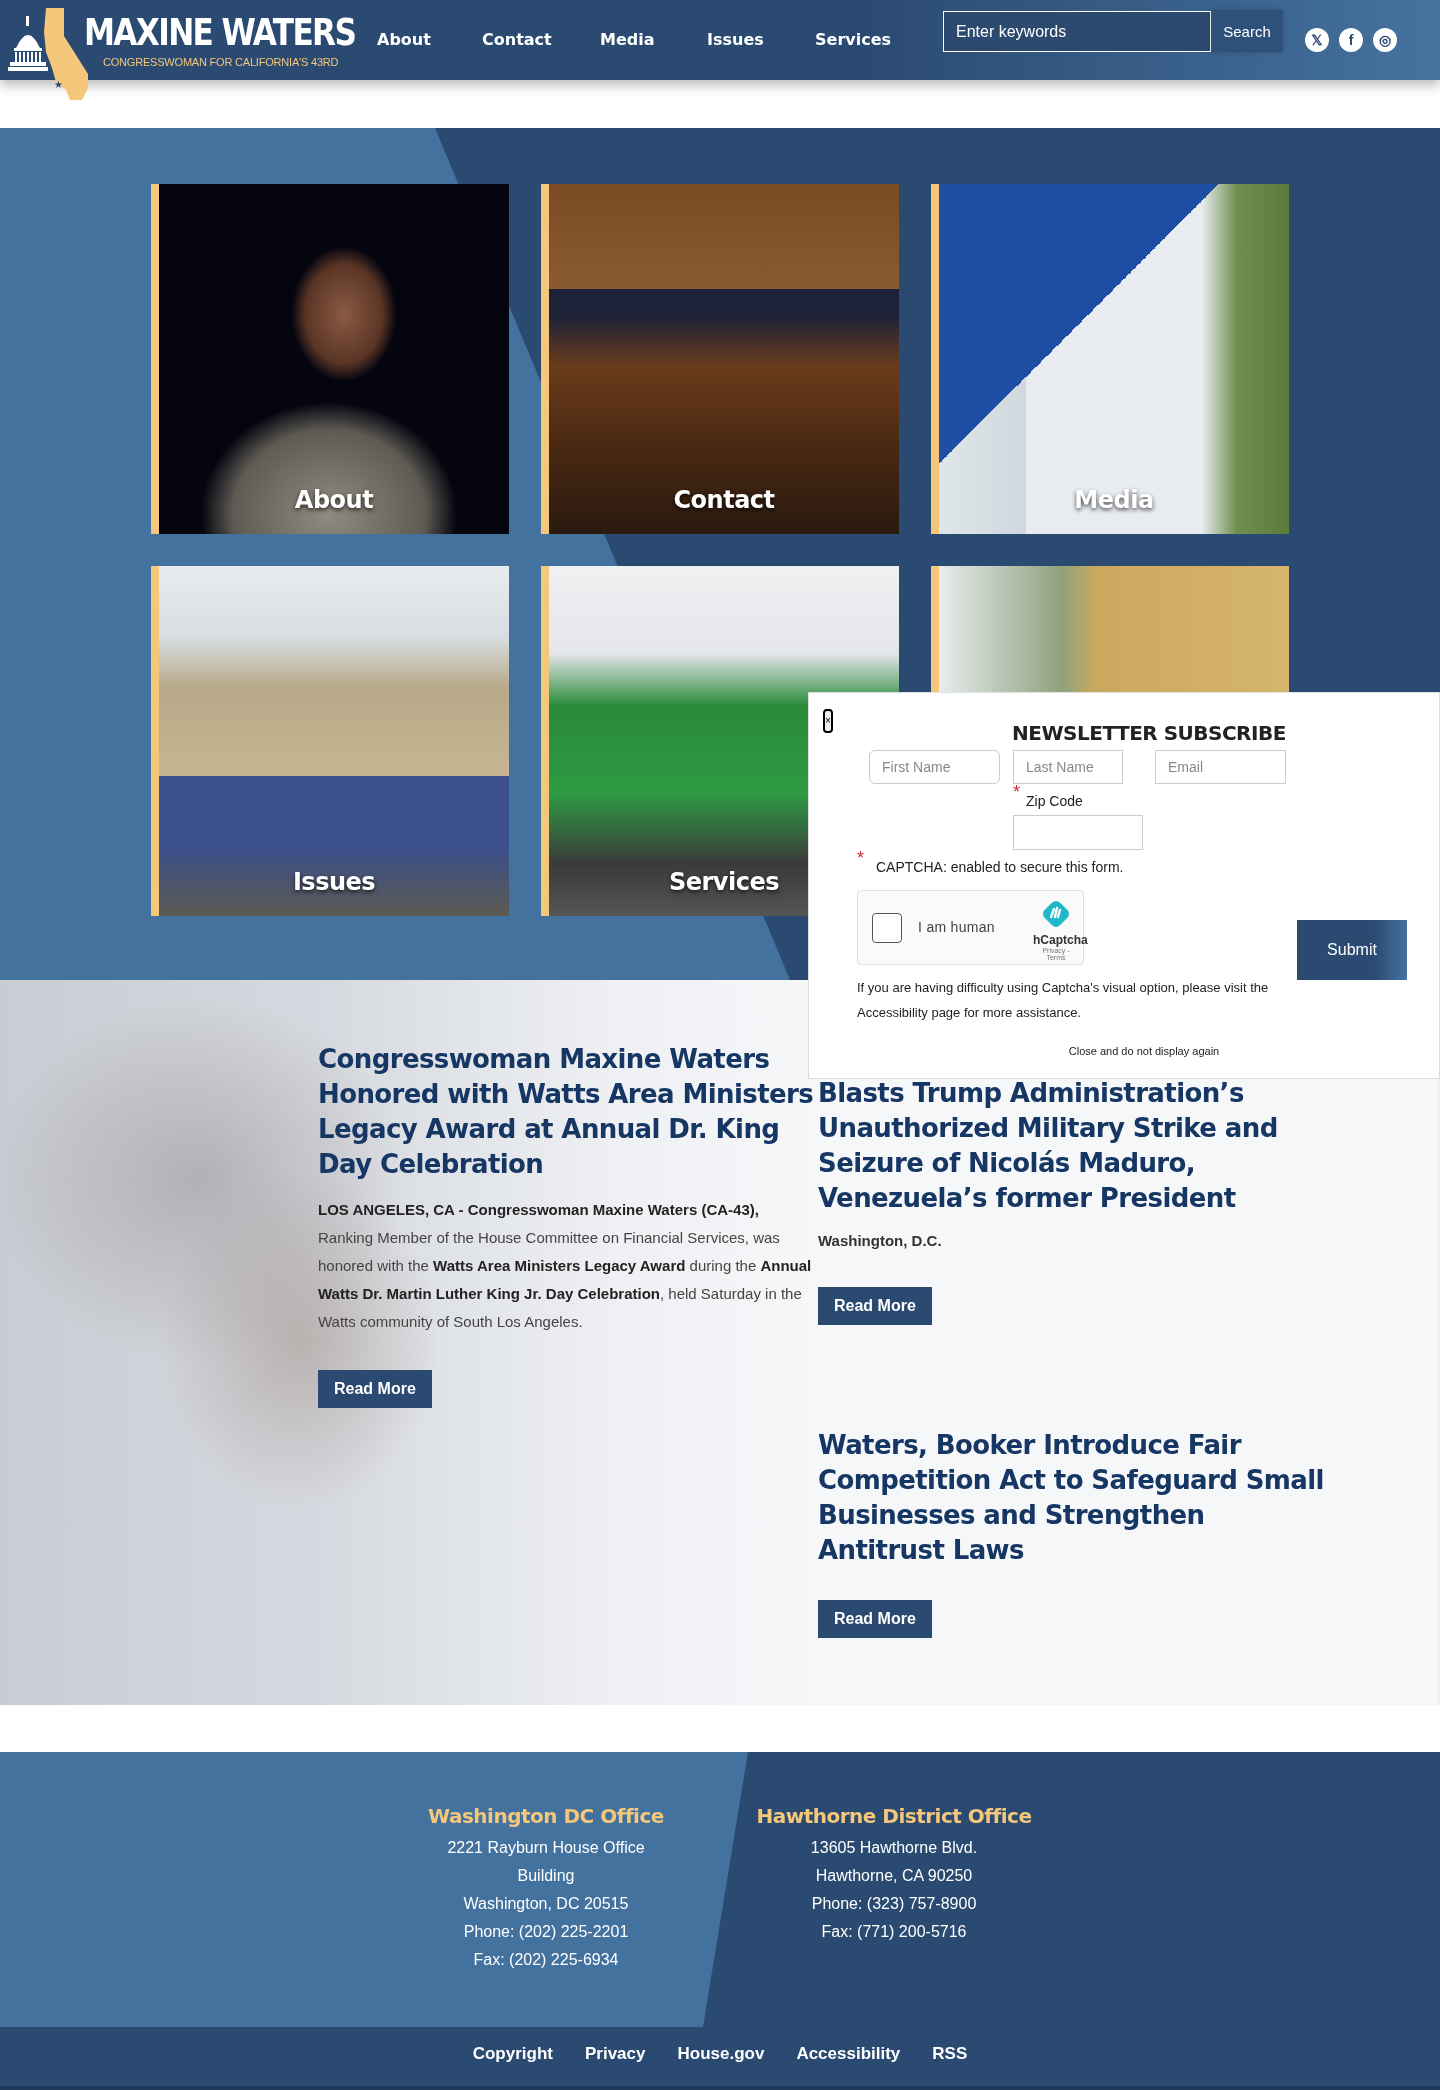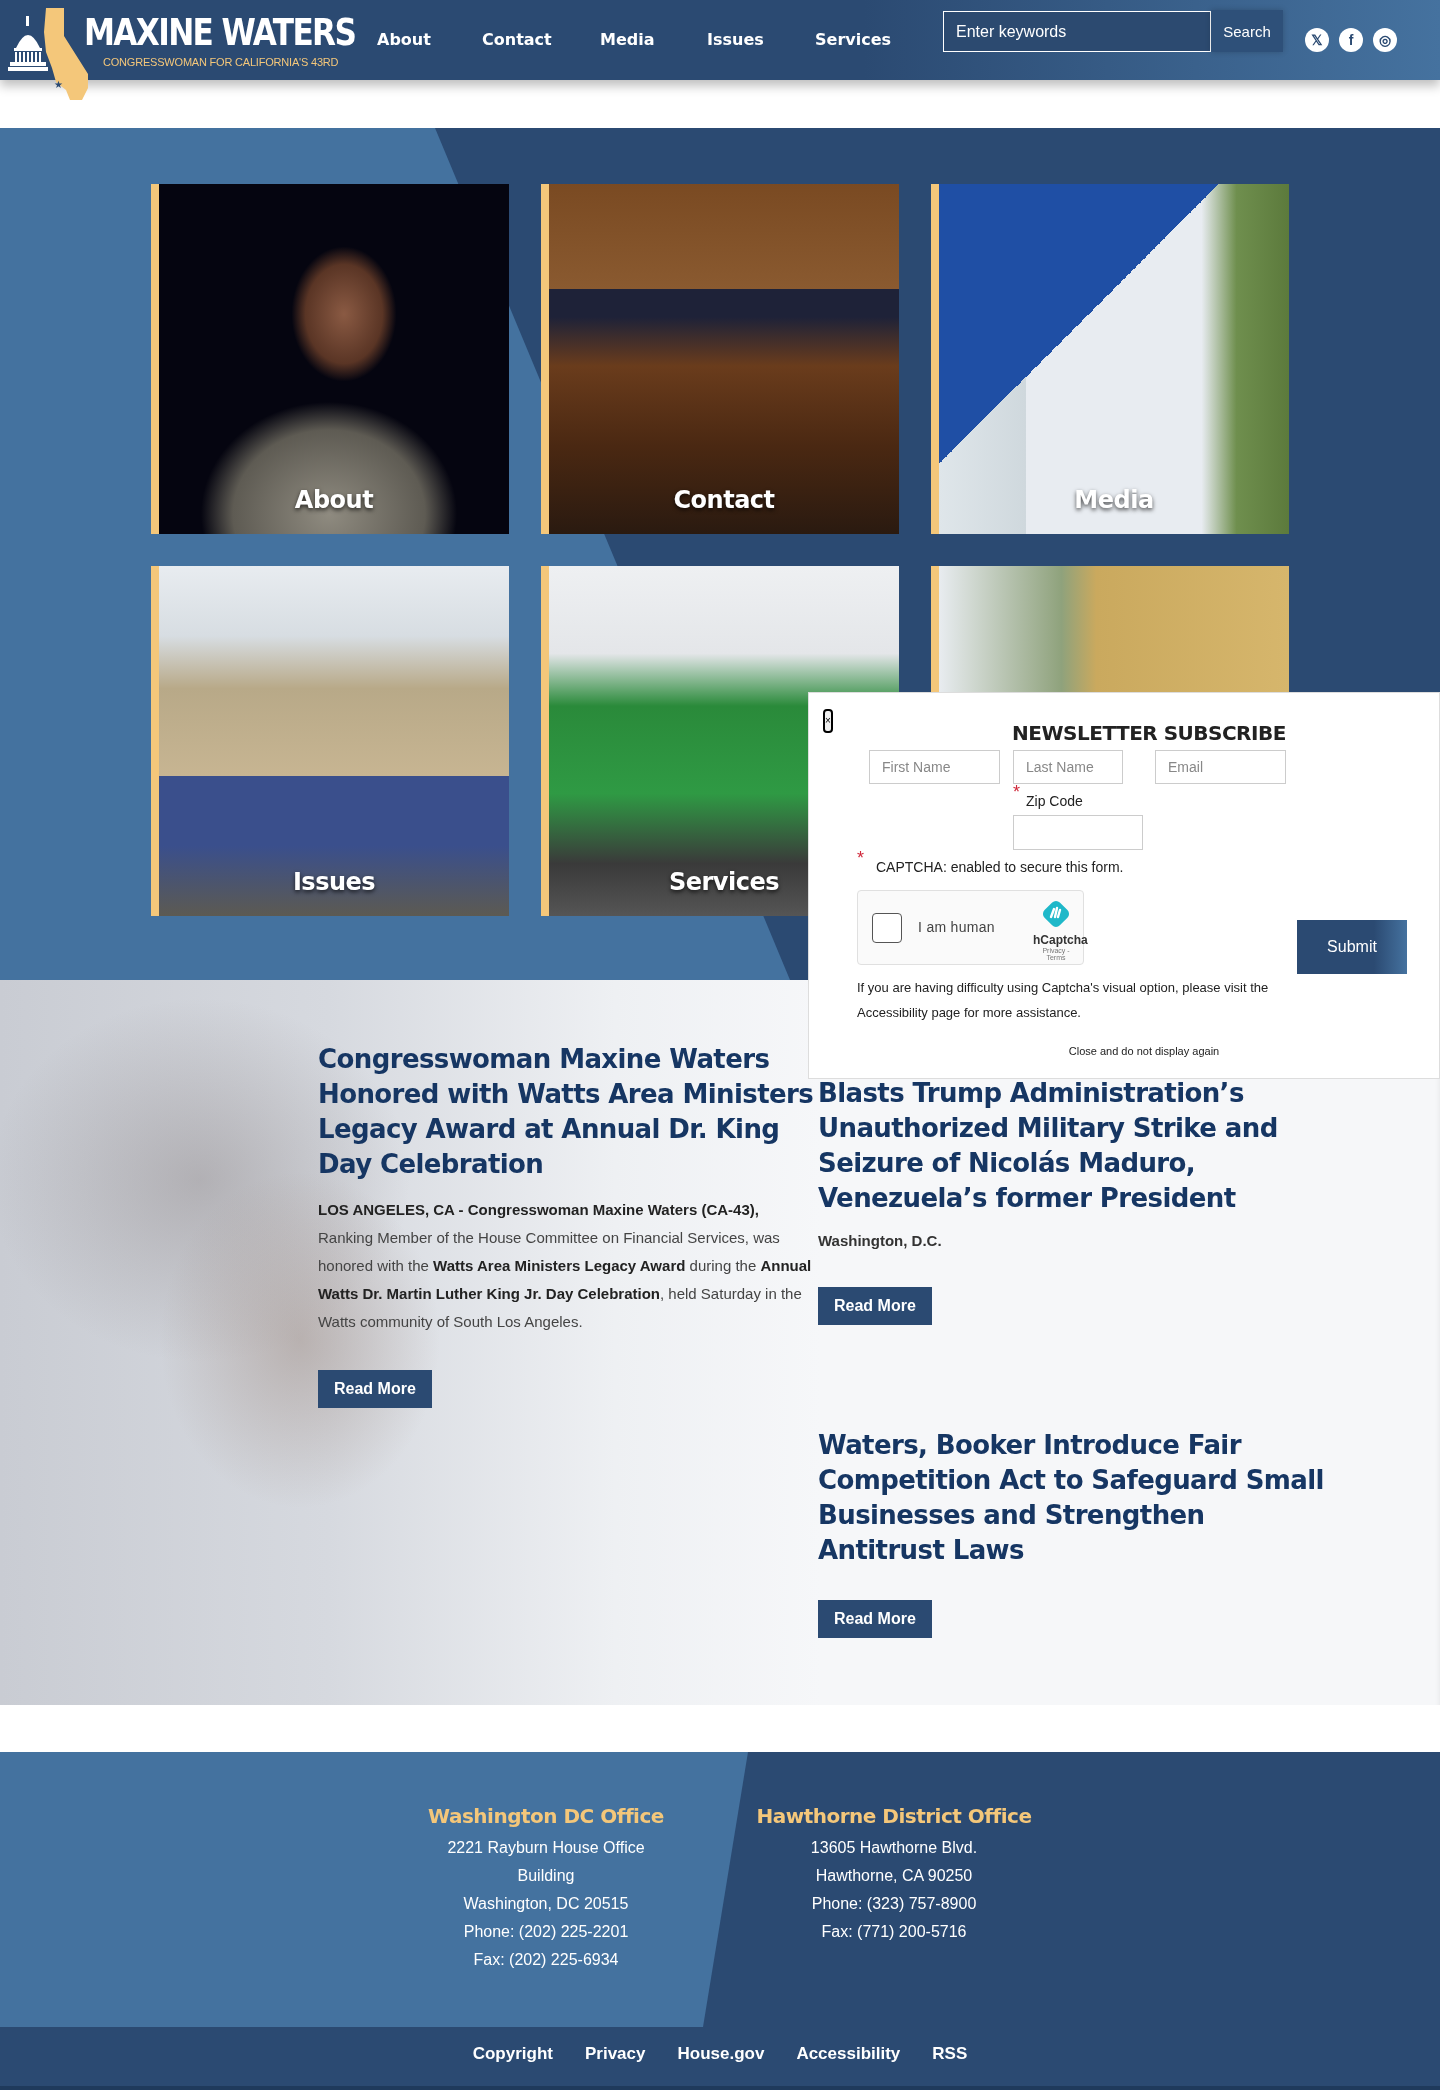--- a/index.html
+++ b/index.html
@@ -49,21 +49,21 @@
   .pf { position: absolute; height: 34px; border: 1px solid #ccc; font-size: 14px; padding-left: 12px; color: #888; font-family: "Liberation Sans", sans-serif; }
   .pf::placeholder { color: #888; }
   .req { color: #d0283a; font-size: 18px; position: absolute; }
   .plabel { position: absolute; font-size: 14px; color: #222; text-align: right; }
   .captcha-box { position: absolute; left: 48px; top: 197px; width: 227px; height: 75px; border: 1px solid #e0e0e0; border-radius: 4px; background: #fafafa; }
   .captcha-check { position: absolute; left: 14px; top: 22px; width: 30px; height: 30px; border: 1px solid #555; border-radius: 4px; background: #fff; }
   .captcha-text { position: absolute; left: 60px; top: 28px; font-size: 14px; color: #444; letter-spacing: 0.3px; }
   .captcha-logo { position: absolute; left: 175px; top: 8px; width: 46px; text-align: center; }
   .captcha-brand { font-size: 12px; font-weight: bold; color: #333; }
   .captcha-links { font-size: 7px; color: #777; }
-  .submit-btn { position: absolute; left: 488px; top: 227px; width: 110px; height: 54px; background: linear-gradient(90deg, #2b4a72, #2b4a72 70%, #45729f); color: #fff; border: none; font-size: 16px; font-family: "Liberation Sans", sans-serif; }
+  .submit-btn { position: absolute; left: 488px; top: 227px; width: 110px; height: 60px; background: linear-gradient(90deg, #2b4a72, #2b4a72 70%, #45729f); color: #fff; border: none; font-size: 16px; font-family: "Liberation Sans", sans-serif; }
   .popup-help { position: absolute; left: 48px; top: 282px; width: 450px; font-size: 13px; line-height: 25px; color: #222; }
   .popup-dismiss { position: absolute; left: 0; width: 100%; top: 352px; text-align: center; font-size: 11px; color: #222; padding-left: 40px; }
 
   
   .footer { position: absolute; left: 0; top: 1752px; width: 1440px; height: 338px; background: #2b4a72; overflow: hidden; }
   .footer-light { position: absolute; left: 0; top: 0; width: 1440px; height: 275px; background: #44729f; clip-path: polygon(0 0, 748px 0, 703px 275px, 0 275px); }
   .office { position: absolute; top: 52px; text-align: center; color: #fff; }
   .office-title { color: #f4c77a; font-family: "DejaVu Sans", sans-serif; font-weight: bold; font-size: 20px; letter-spacing: -0.5px; margin-bottom: 6px; }
   .office-line { font-size: 16px; line-height: 28px; }
   .footer-links { position: absolute; left: 0; width: 100%; top: 292px; display: flex; justify-content: center; }
@@ -162,21 +162,21 @@
   <article class="news-col" style="left:818px;top:448px;width:520px;">
     <h2 class="news-title">Waters, Booker Introduce Fair Competition Act to Safeguard Small Businesses and Strengthen Antitrust Laws</h2>
     <button class="read-more" style="margin-top:32px;">Read More</button>
   </article>
 </section>
 
 <div class="popup">
   <button class="popup-close">×</button>
   <h3 class="popup-title">NEWSLETTER SUBSCRIBE</h3>
 
-  <input class="pf" style="left: 60px; top: 57px; width: 131px;" placeholder="First Name">
+  <input class="pf" style="left: 60px; top: 57px; width: 131px; border-radius: 6px;" placeholder="First Name">
   <input class="pf" style="left: 204px; top: 57px; width: 110px;" placeholder="Last Name">
   <input class="pf" style="left: 346px; top: 57px; width: 131px;" placeholder="Email">
 
   <span class="req" style="left:204px;top:89px;">*</span>
   <span class="plabel" style="left:217px;top:100px;">Zip Code</span>
   <input class="pf" style="left: 204px; top: 122px; width: 130px; height: 35px;">
 
   <span class="req" style="left:48px;top:155px;">*</span>
   <span class="plabel" style="left:67px;top:166px;">CAPTCHA: enabled to secure this form.</span>
 

